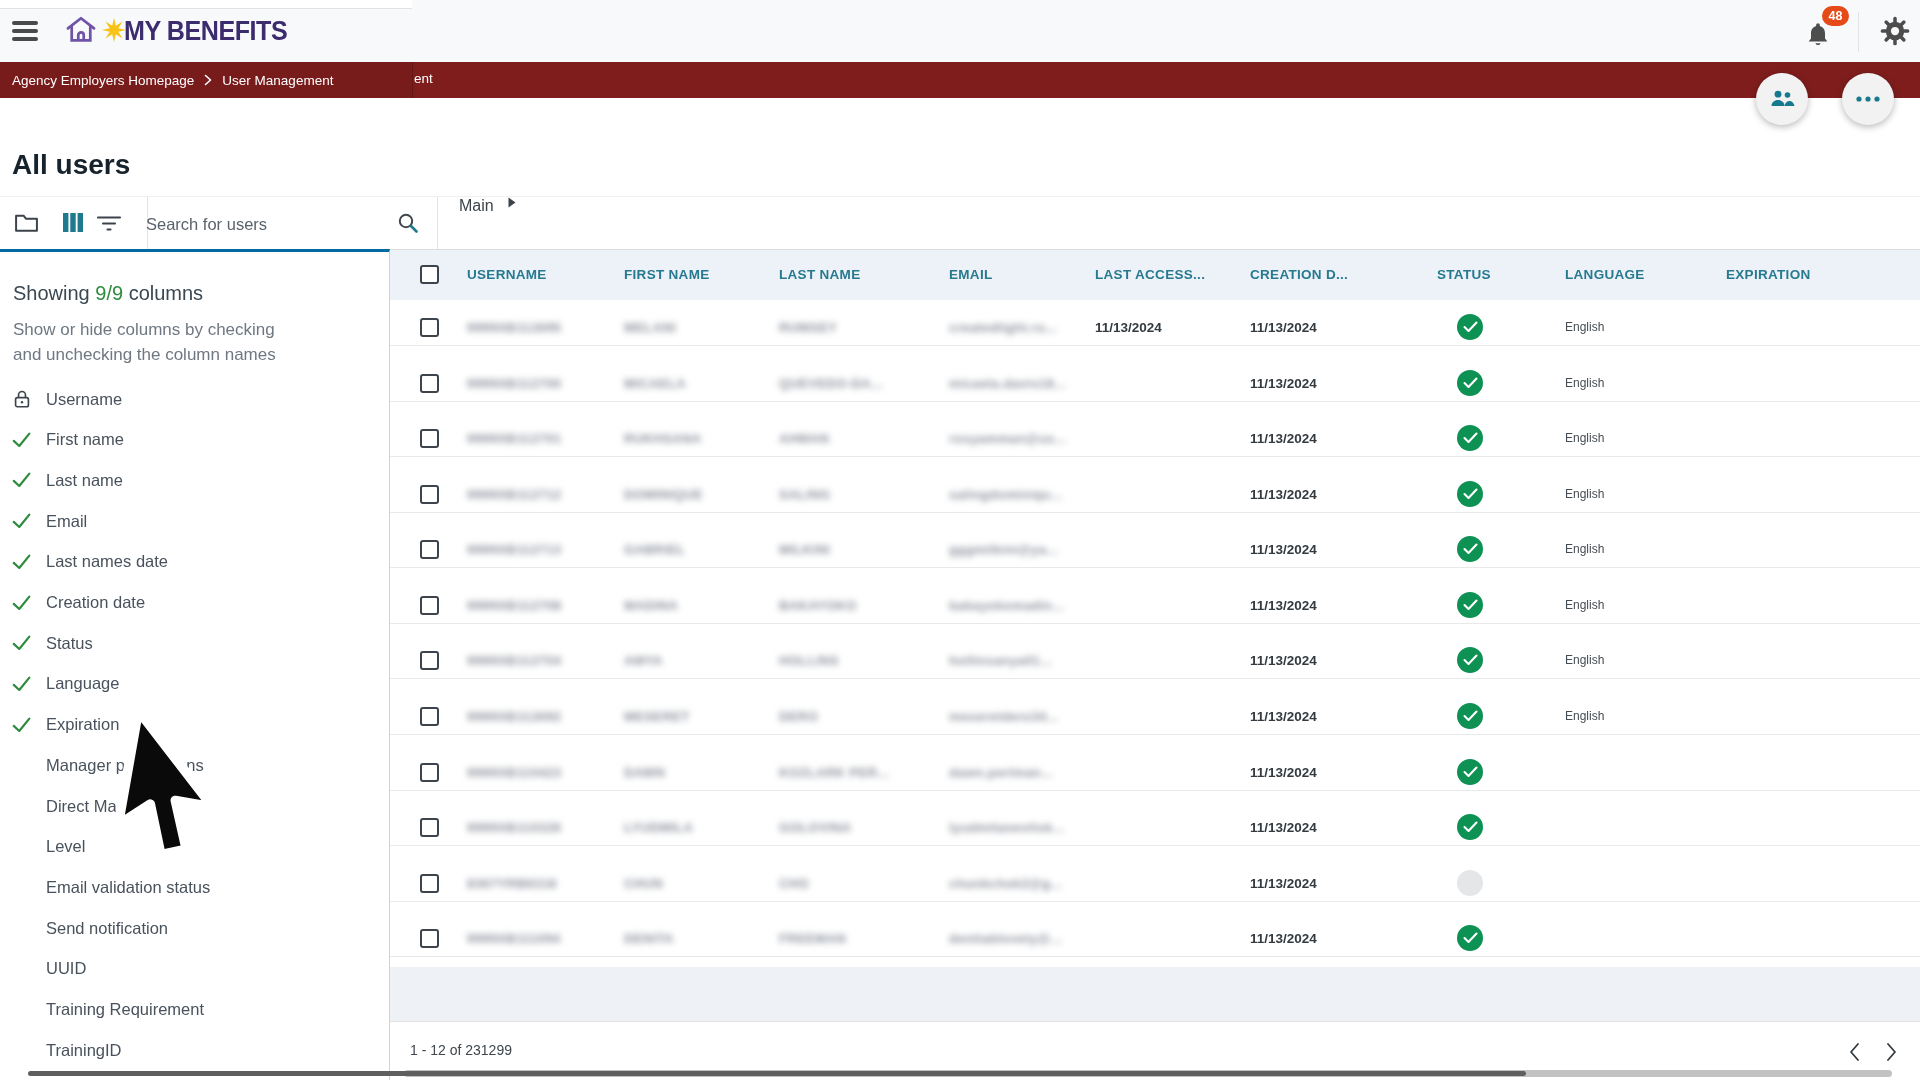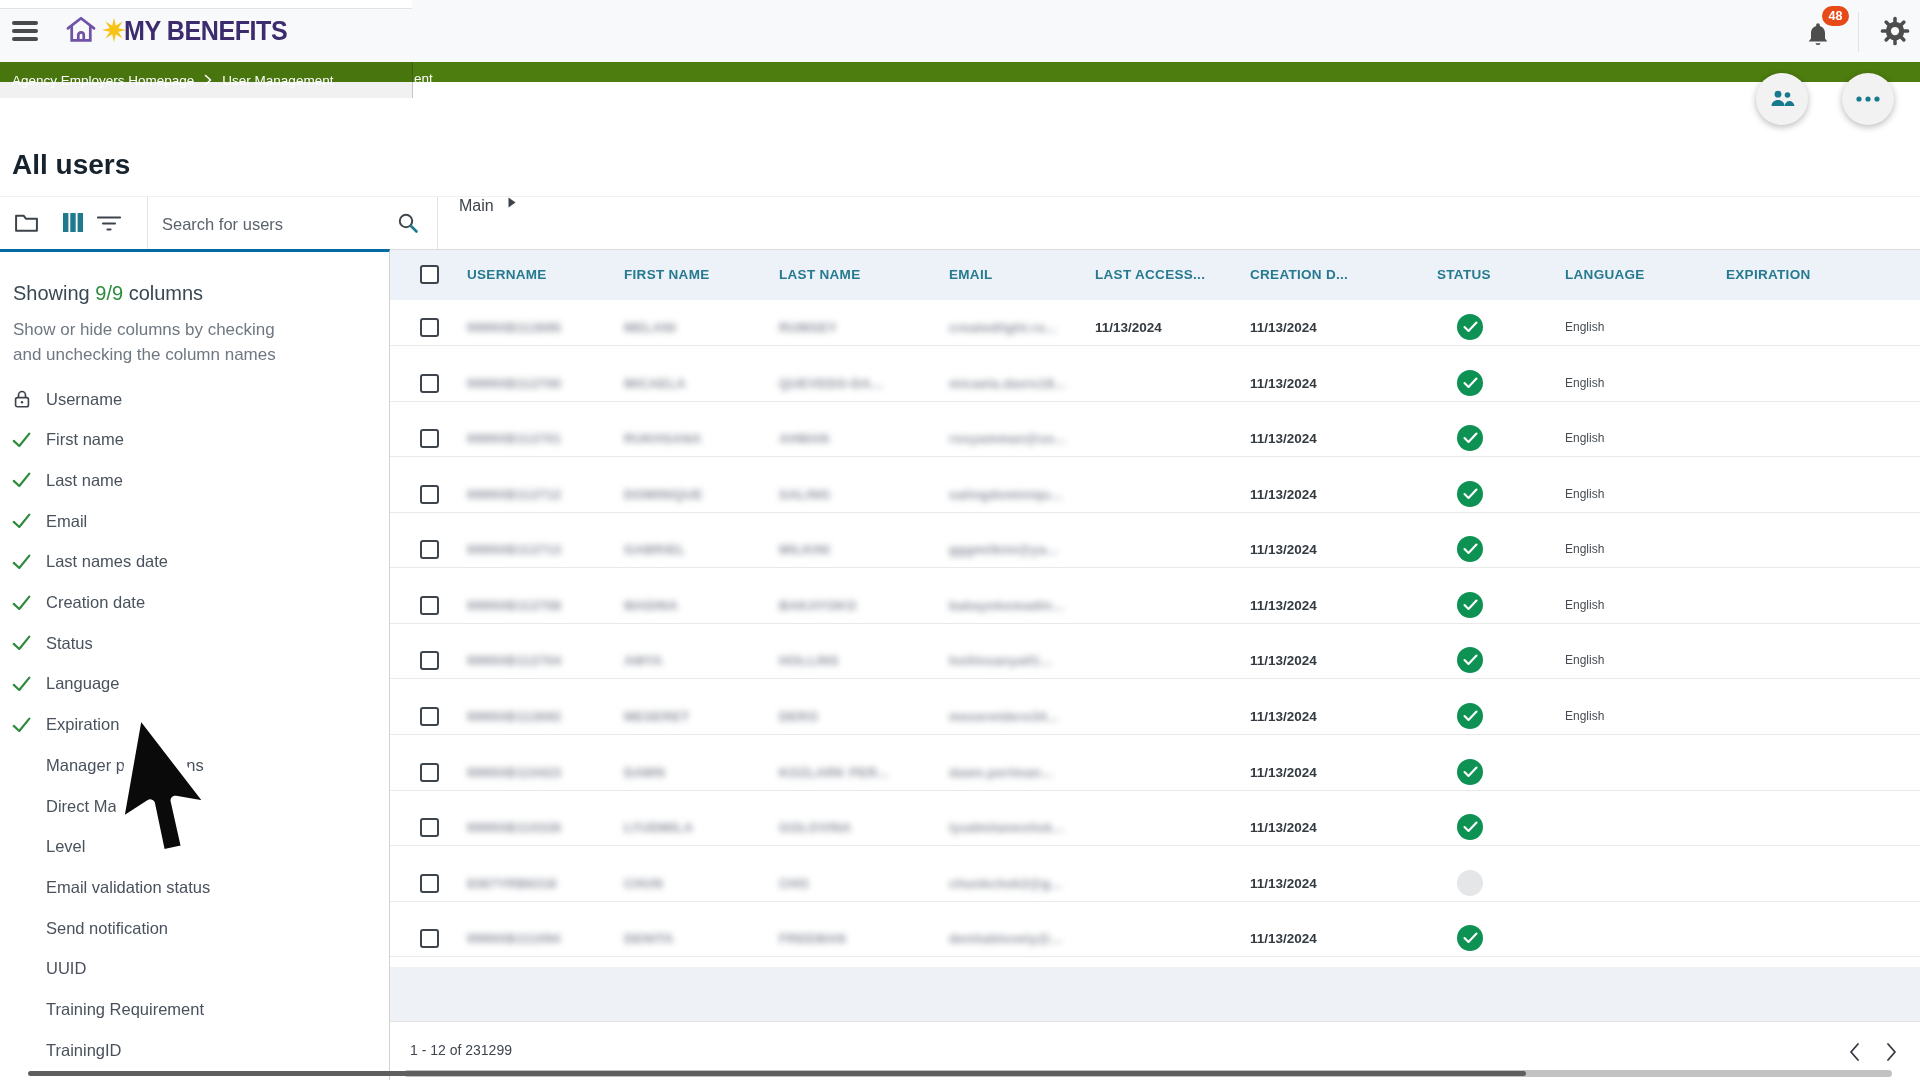--- a/index.html
+++ b/index.html
@@ -14,41 +14,41 @@
   .hamburger{position:absolute;left:12px;top:21px;width:28px;height:22px;cursor:pointer;}
   .hamburger span{display:block;width:26px;height:3.6px;background:#4a4a4a;border-radius:2px;margin-bottom:4.4px;}
   .logo-house{position:absolute;left:64px;top:13px;}
   .logo-star{position:absolute;left:100px;top:16px;}
   .brand-text{position:absolute;left:124px;top:16px;font-size:27px;font-weight:800;color:#3c2c6e;letter-spacing:-0.5px;transform:scaleX(0.93);transform-origin:left center;white-space:nowrap;}
   .bell-wrap{position:absolute;left:1804px;top:20px;width:30px;height:32px;cursor:pointer;}
   .badge{position:absolute;left:1822px;top:6px;min-width:27px;height:20px;border-radius:11px;background:#e64a19;color:#fff;font-size:12.5px;font-weight:700;display:flex;align-items:center;justify-content:center;padding:0 4px;box-sizing:border-box;z-index:3;}
   .hdr-divider{position:absolute;left:1858px;top:12px;width:1px;height:40px;background:#e3e3e3;}
   .gear-wrap{position:absolute;left:1880px;top:16px;cursor:pointer;}
   
-  .purple-bar{position:absolute;left:0;top:62px;width:1920px;height:20px;background:#4d7c0f;z-index:2;}
+  .purple-bar{position:absolute;left:0;top:62px;width:1920px;height:36px;background:#7f1d1d;z-index:2;}
   .purple-overlay-left{position:absolute;left:0;top:0;width:412px;height:36px;background:rgba(0,0,0,0.055);border-right:1px solid rgba(0,0,0,0.18);}
   .crumbs{position:absolute;left:12px;top:0;height:36px;display:flex;align-items:center;gap:10px;color:#ffffff;font-size:13.5px;}
   .crumb{color:#fff;white-space:nowrap;cursor:pointer;}
   .crumb-sep{display:flex;align-items:center;}
   .crumb-fragment{position:absolute;left:414px;top:9px;color:#ffffff;font-size:13.5px;}
   
   .fab{position:absolute;width:52px;height:52px;border-radius:50%;background:#f2f2f2;box-shadow:0 2px 7px rgba(0,0,0,0.28);display:flex;align-items:center;justify-content:center;z-index:6;cursor:pointer;}
   .fab-people{left:1756px;top:73px;}
   .fab-more{left:1842px;top:73px;}
   
   .page-title{position:absolute;left:12px;top:130px;font-size:28px;font-weight:700;color:#16222c;}
   
   .toolbar{position:absolute;left:0;top:196px;width:1920px;height:53px;border-top:1px solid #f0f0f0;background:#fff;}
   .tb-icon{position:absolute;cursor:pointer;}
   .tb-folder{left:14px;top:15px;}
   .tb-columns{left:61px;top:14px;}
   .tb-filter{left:96px;top:18px;}
   .tb-div1{position:absolute;left:147px;top:0;width:1px;height:53px;background:#e3e3e3;}
   .tb-div2{position:absolute;left:437px;top:0;width:1px;height:53px;background:#e3e3e3;}
-  .search-input{position:absolute;left:160px;top:11px;width:228px;height:30px;border:none;outline:none;font-size:16.5px;color:#3f464d;background:transparent;font-family:"Liberation Sans",sans-serif;}
+  .search-input{position:absolute;left:144px;top:11px;width:228px;height:30px;border:none;outline:none;font-size:16.5px;color:#3f464d;background:transparent;font-family:"Liberation Sans",sans-serif;}
   .search-input::placeholder{color:#5a626b;opacity:1;}
   .tb-search{left:396px;top:14px;}
   .view-select{position:absolute;left:459px;top:0;height:53px;display:flex;align-items:flex-start;gap:14px;cursor:pointer;}
   .view-label{font-size:16px;color:#3c434a;}
   
   .col-panel{position:absolute;left:0;top:249px;width:390px;height:831px;background:#ffffff;border-top:3px solid #0369a1;border-right:1px solid #d2d2d2;box-sizing:border-box;z-index:5;overflow:hidden;}
   .panel-heading{position:absolute;left:13px;top:30px;font-size:20px;color:#394853;white-space:nowrap;}
   .panel-heading .count{color:#2e8b3d;}
   .panel-desc{position:absolute;left:13px;top:66px;width:290px;font-size:17px;line-height:1.45;color:#6f7882;}
   .panel-item{position:absolute;left:0;width:390px;height:26px;display:flex;align-items:center;cursor:pointer;}

